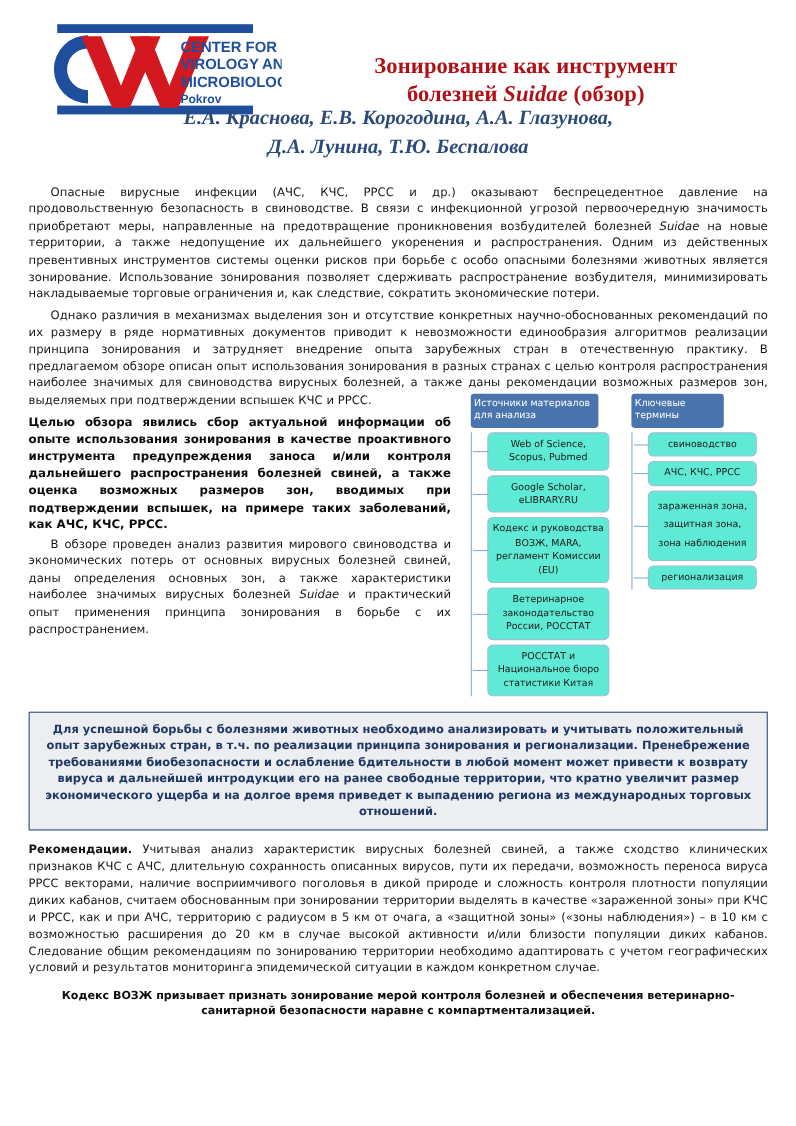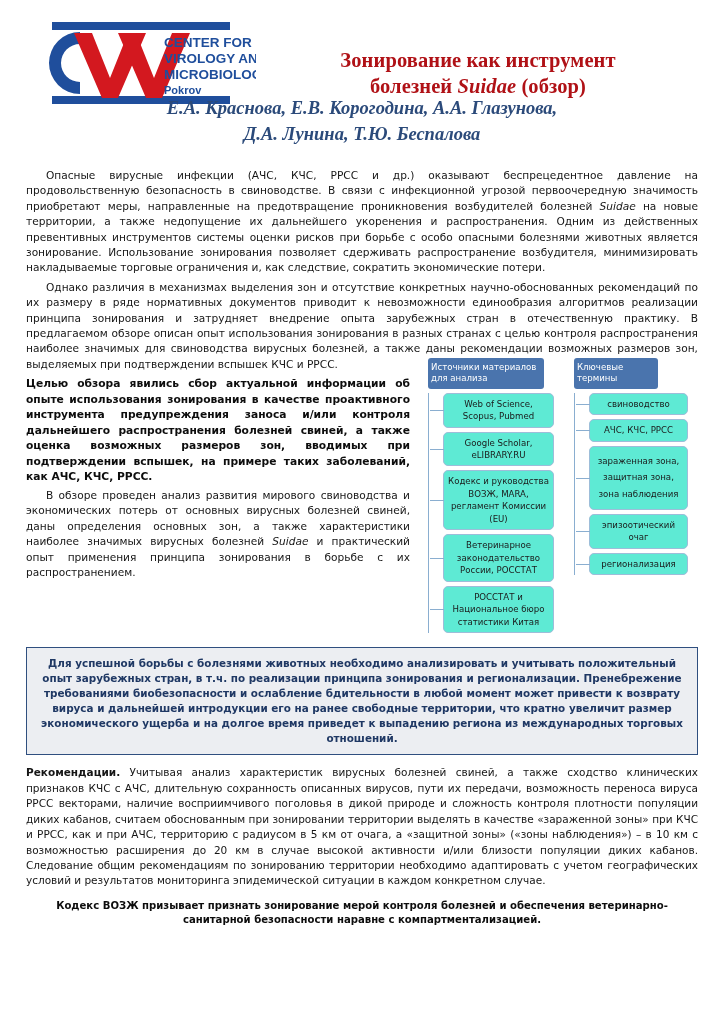--- a/index.html
+++ b/index.html
@@ -269,21 +269,20 @@
           <div class="dbox">РОССТАТ и Национальное бюро статистики Китая</div>
         </div>
       </div>
 
       <div class="dcol terms">
         <div class="dhead">Ключевые термины</div>
         <div class="dbranch">
           <div class="dbox">свиноводство</div>
           <div class="dbox">АЧС, КЧС, РРСС</div>
           <div class="dbox tall">зараженная зона, защитная зона, зона наблюдения</div>
-          <div class="dbox">эпизоотический очаг</div>
           <div class="dbox">регионализация</div>
         </div>
       </div>
 
     </div>
   </div>
 
   <div class="callout">Для успешной борьбы с болезнями животных необходимо анализировать и учитывать положительный опыт зарубежных стран, в т.ч. по реализации принципа зонирования и регионализации. Пренебрежение требованиями биобезопасности и ослабление бдительности в любой момент может привести к возврату вируса и дальнейшей интродукции его на ранее свободные территории, что кратно увеличит размер экономического ущерба и на долгое время приведет к выпадению региона из международных торговых отношений.</div>
 
   <div class="recs">

